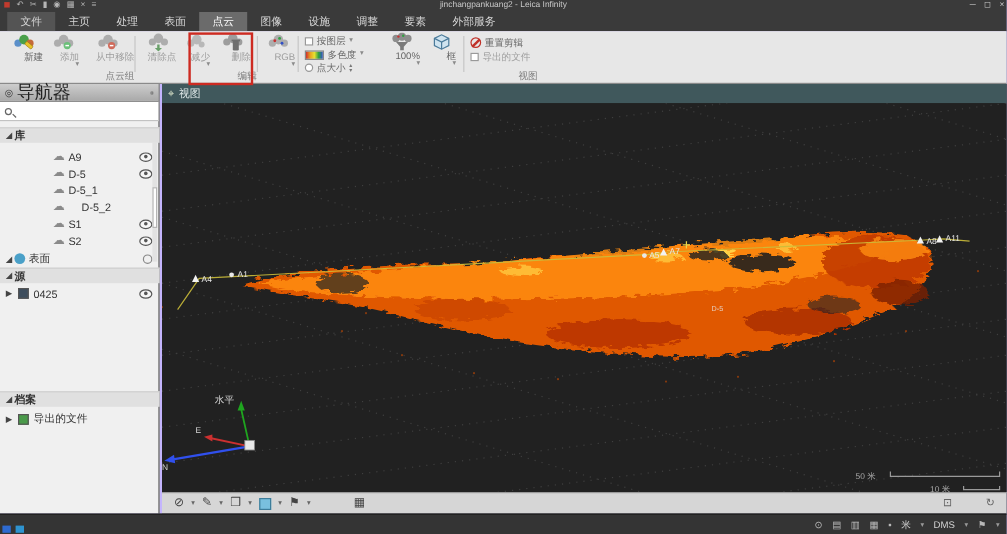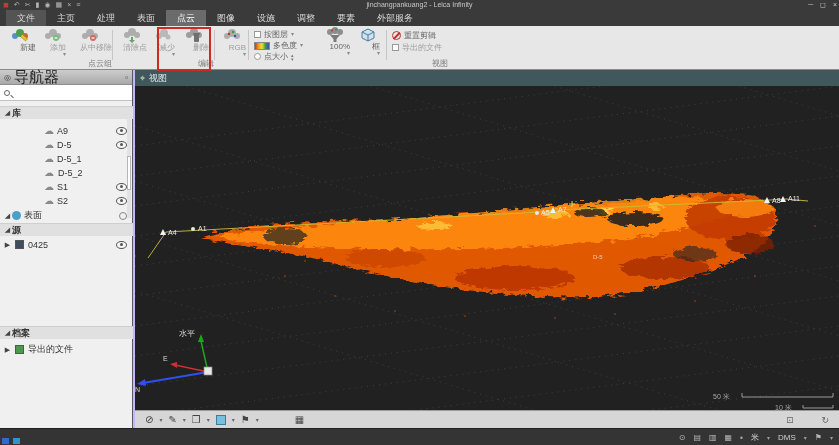--- a/index.html
+++ b/index.html
@@ -292,21 +292,21 @@
       <span class="cloudic" style="margin-left:44px">☁</span>
       <span style="margin-left:3px">D-5</span>
       <span class="eye right"></span>
     </div>
     <div class="trow" style="top:82px">
       <span class="cloudic" style="margin-left:44px">☁</span>
       <span style="margin-left:3px">D-5_1</span>
     </div>
     <div class="trow" style="top:96px">
       <span class="cloudic" style="margin-left:44px">☁</span>
-      <span style="margin-left:4px">D-5_2</span>
+      <span style="margin-left:14px">D-5_2</span>
     </div>
     <div class="trow" style="top:110px">
       <span class="cloudic" style="margin-left:44px">☁</span>
       <span style="margin-left:3px">S1</span>
       <span class="eye right"></span>
     </div>
     <div class="trow" style="top:124px">
       <span class="cloudic" style="margin-left:44px">☁</span>
       <span style="margin-left:3px">S2</span>
       <span class="eye right"></span>

